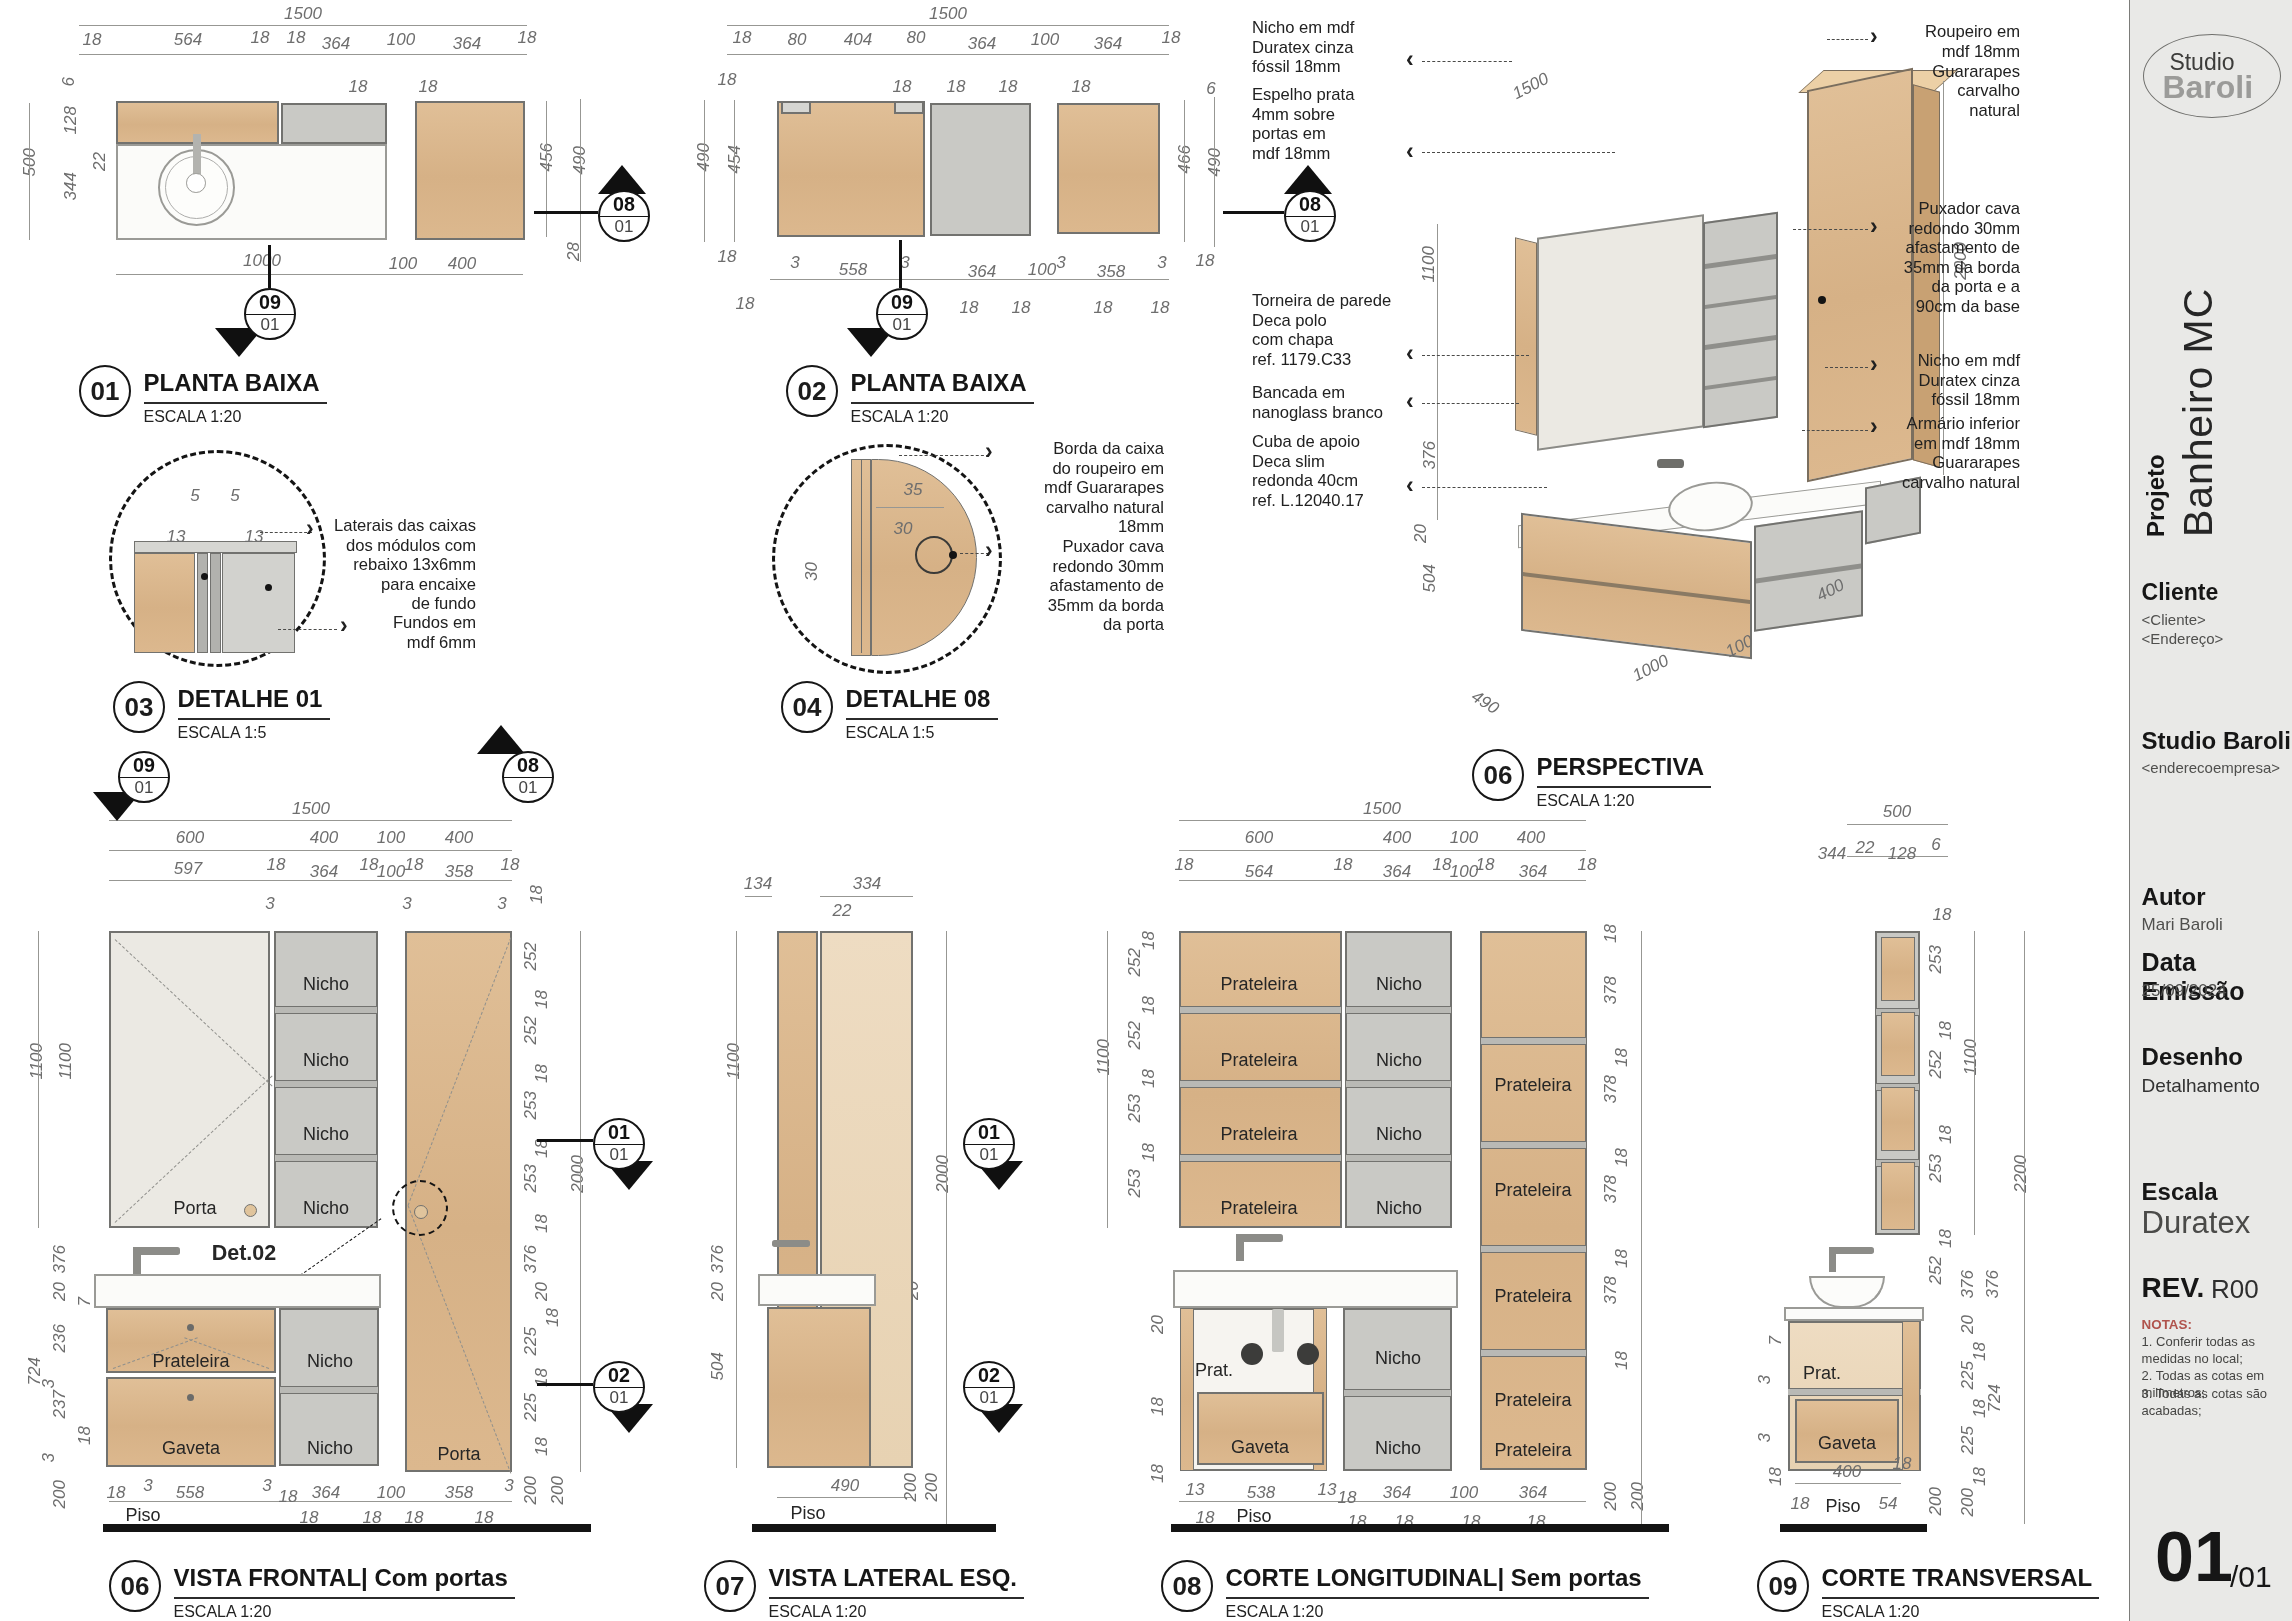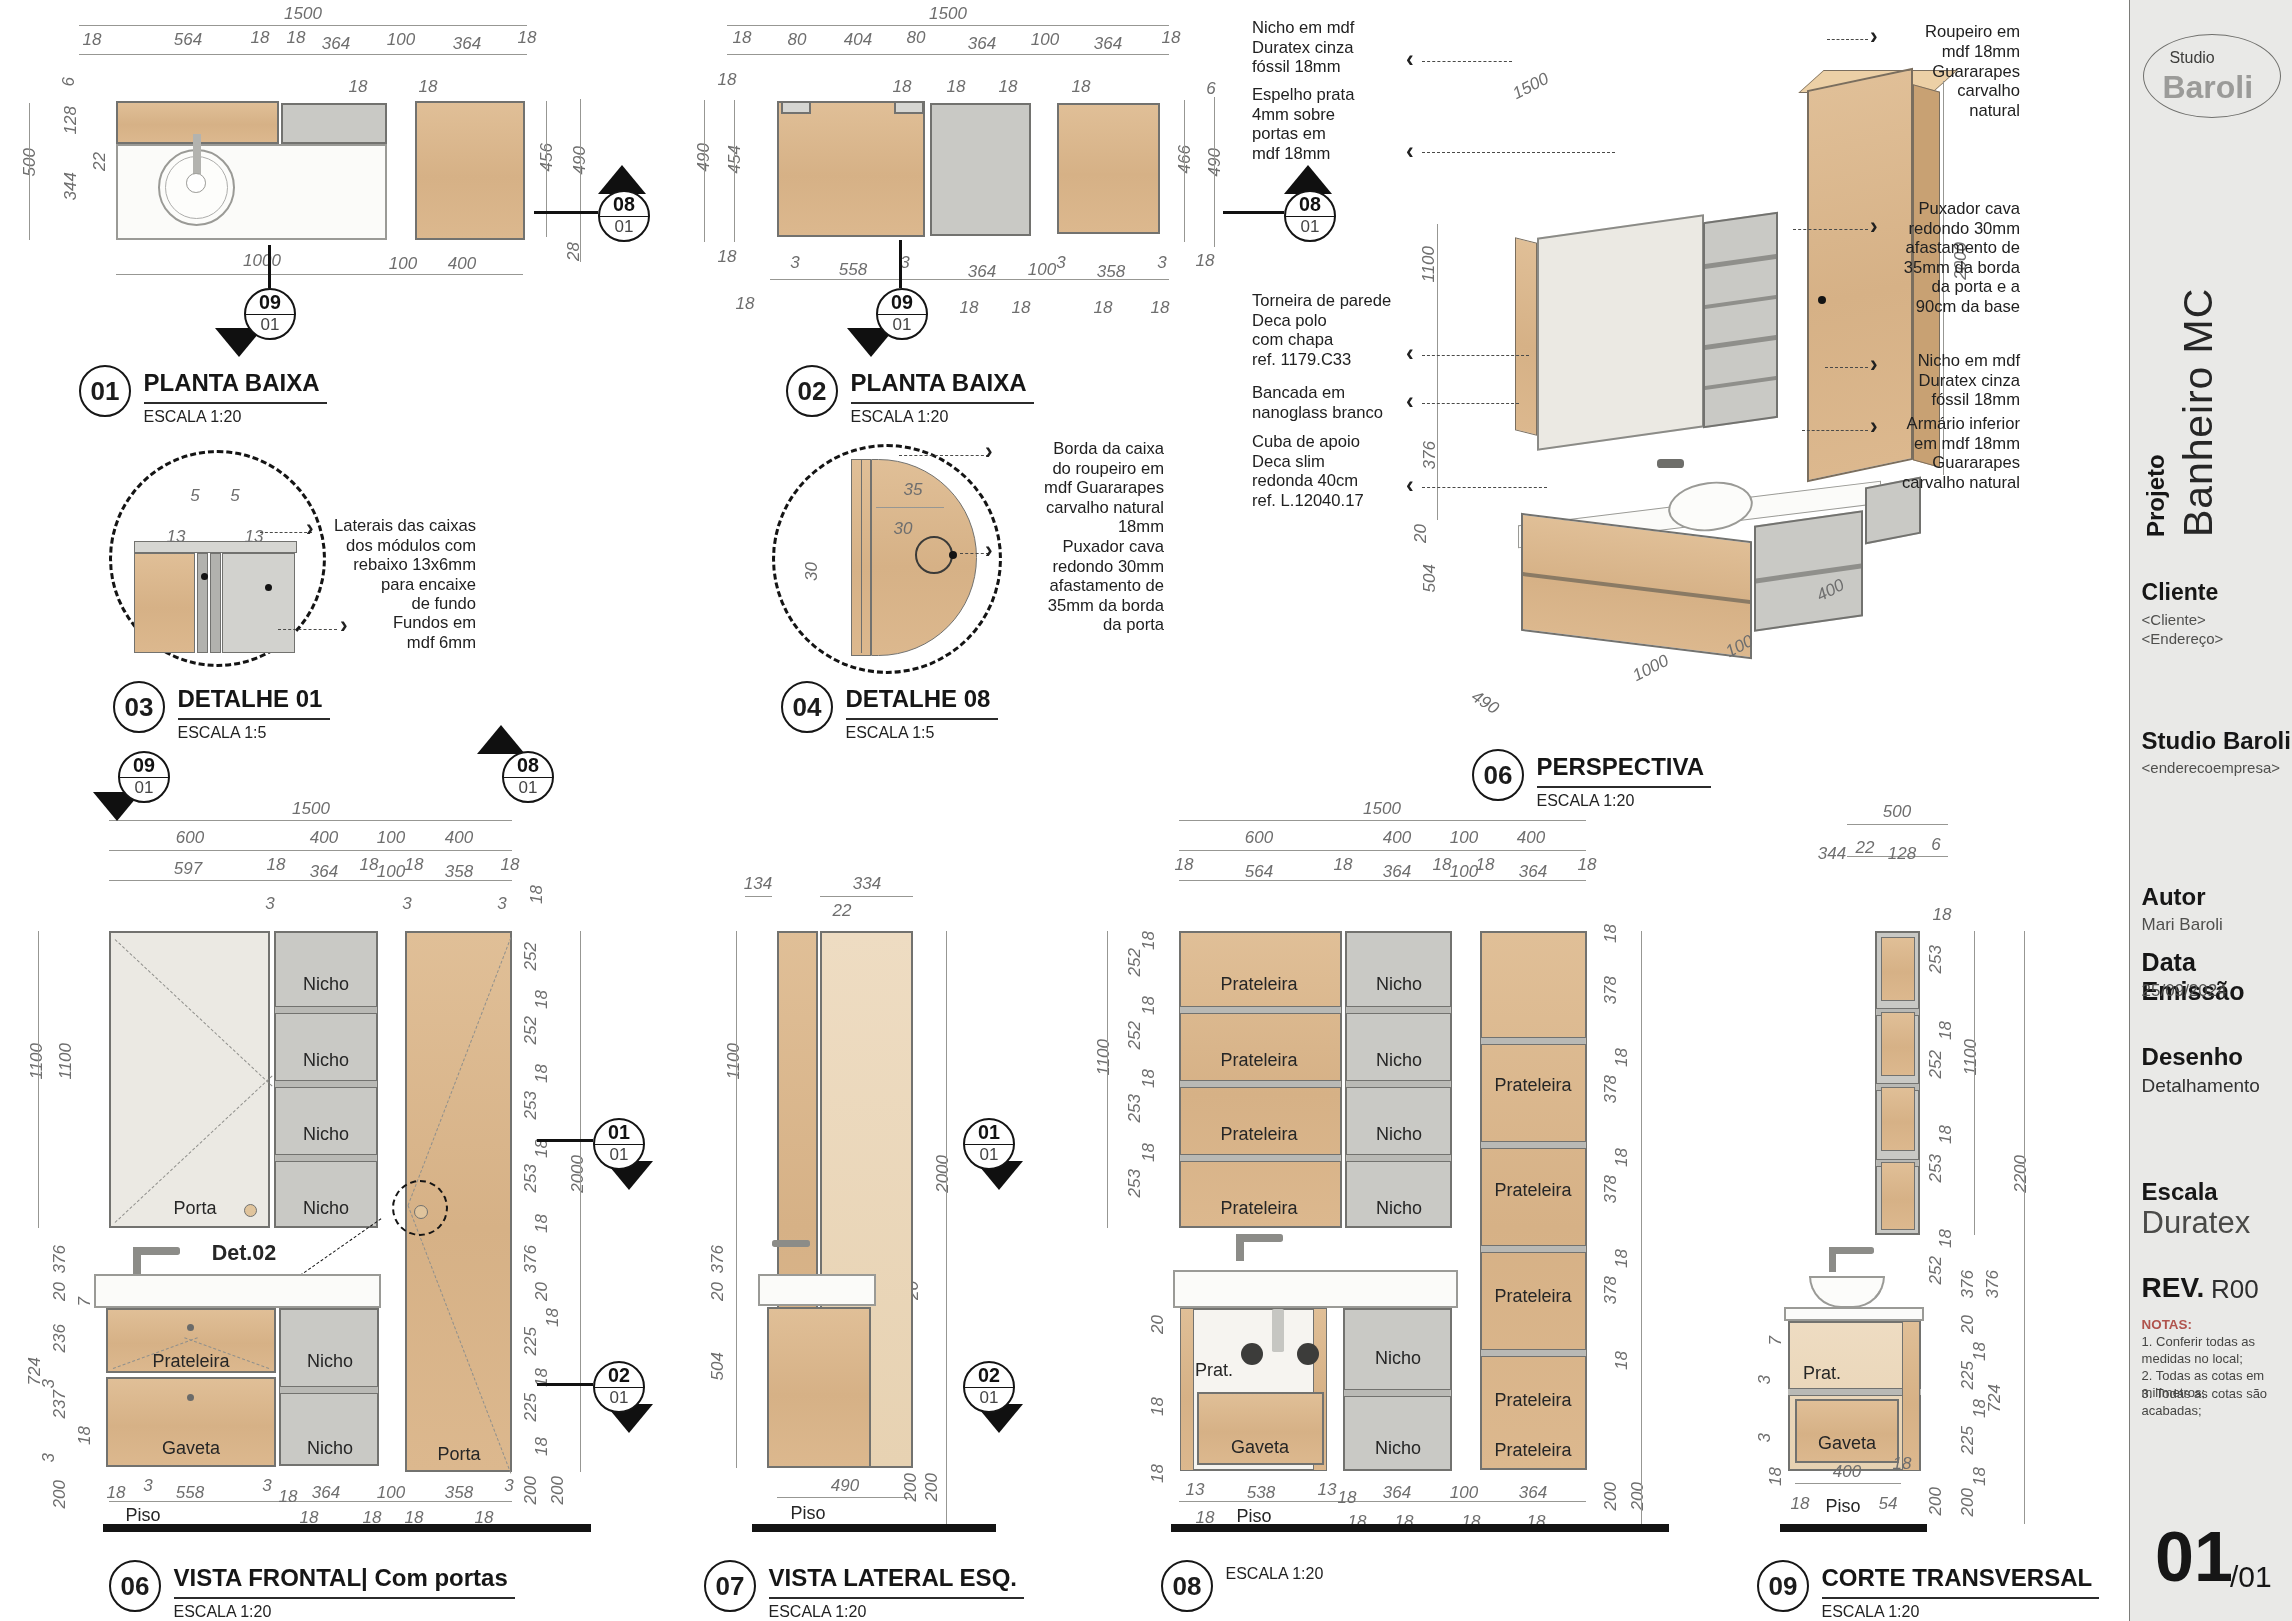--- a/index.html
+++ b/index.html
@@ -665,20 +665,21 @@
   <i class="d" style="left:1404px;top:1512px">18</i>
   <i class="d" style="left:1471px;top:1512px">18</i>
   <i class="d" style="left:1536px;top:1512px">18</i>
   <span class="lab" style="left:1254px;top:1506px">Piso</span>
   <div class="floor" style="left:1171px;top:1524px;width:498px"></div>
   <div class="vlab" style="left:1161px;top:1560px">
     <div class="vnum">
           <span>08</span>
         </div>
     <div>
+          <div class="vtt">CORTE LONGITUDINAL| Sem portas</div>
          <div class="vsc">ESCALA 1:20</div>
         </div>
   </div>
 </section>
 
 <section>
   <div class="hl" style="left:1847px;top:824px;width:101px"></div>
   <div class="hl" style="left:1847px;top:856px;width:101px"></div>
   <i class="d" style="left:1897px;top:802px">500</i>
   <i class="d" style="left:1832px;top:844px">344</i>
@@ -749,21 +750,21 @@
         </div>
     <div>
           <div class="vtt">CORTE TRANSVERSAL</div>
          <div class="vsc">ESCALA 1:20</div>
         </div>
   </div>
 </section>
 
 <aside id="tb">
   <div style="position:absolute;left:13.4px;top:34px;width:136px;height:82px;border:1.8px solid #6f6f6c;border-radius:50%;background:#e9e9e7">
-    <div style="position:absolute;left:25px;top:14.3px;font-size:16px;color:#3c3c3a">Studio</div>
+    <div style="position:absolute;left:25px;top:14.3px;font-size:23px;color:#3c3c3a">Studio</div>
     <div style="position:absolute;left:18px;top:34px;font-size:32px;font-weight:bold;color:#9b9b99">Baroli</div>
   </div>
   <div class="vert" style="left:11.6px;top:152px;height:385px;font-size:24px;font-weight:bold;color:#161616">Projeto</div>
   <div class="vert" style="left:45px;top:143px;height:394px;font-size:41px;color:#262626;letter-spacing:0.9px">Banheiro MC</div>
 
   <div class="tbl" style="left:11.6px;top:579px;font-size:23px">Cliente</div>
   <div class="tbv" style="left:11.6px;top:611px;font-size:15px">&lt;Cliente&gt;</div>
   <div class="tbv" style="left:11.6px;top:630px;font-size:15px">&lt;Endereço&gt;</div>
 
   <div class="tbl" style="left:11.6px;top:727px;font-size:24px">Studio Baroli</div>

